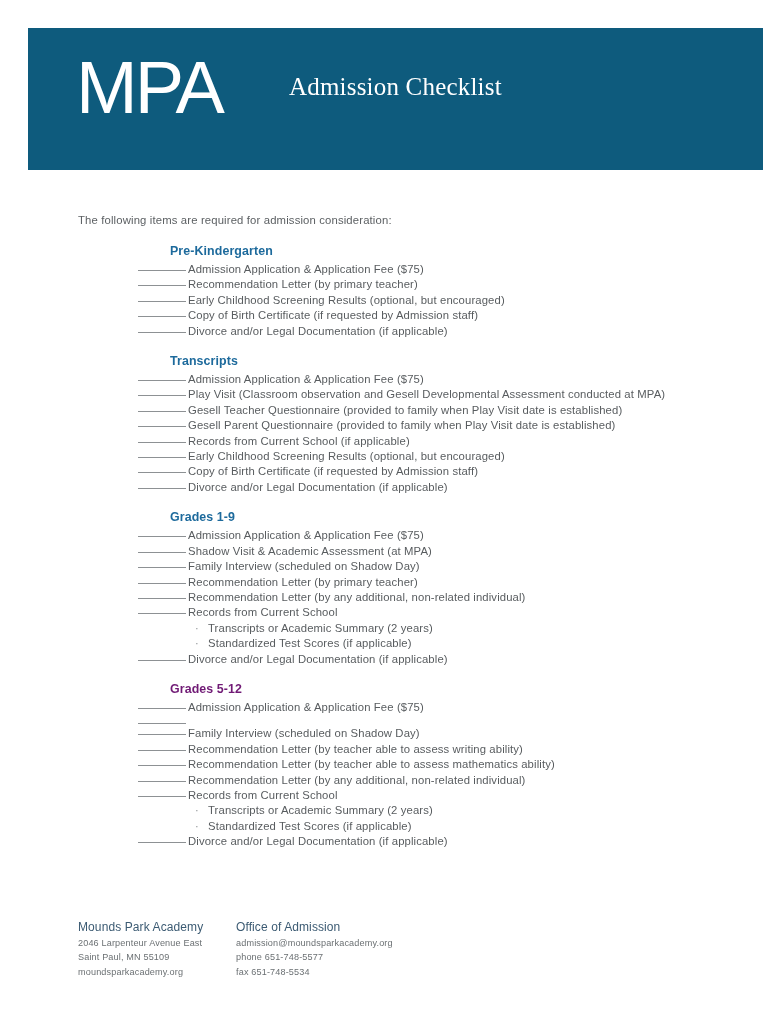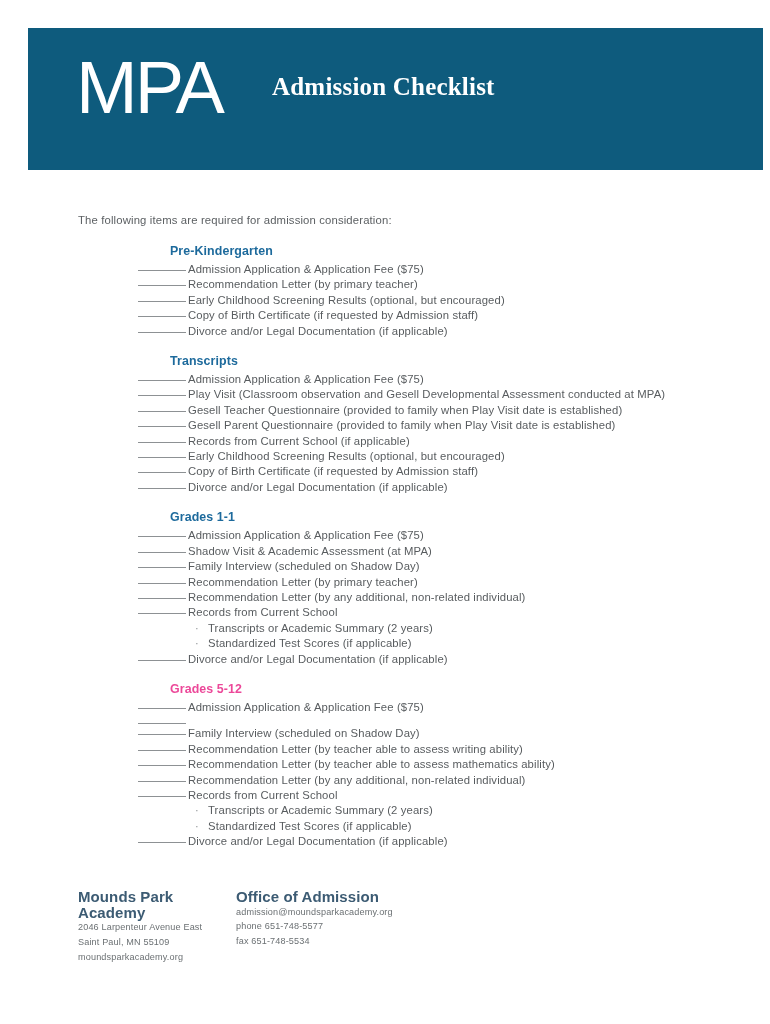--- a/index.html
+++ b/index.html
@@ -40,26 +40,26 @@
     color: #ffffff;
     font-family: "Liberation Sans", sans-serif;
     font-size: 74px;
     font-weight: 400;
     letter-spacing: -3px;
     line-height: 92px;
     white-space: nowrap;
   }
   .header-title {
     position: absolute;
-    left: 244px;
+    left: 261px;
     top: 44px;
     color: #ffffff;
     font-family: "Liberation Serif", serif;
     font-size: 25px;
-    font-weight: 700;
+    font-weight: 400;
     letter-spacing: 0.2px;
     line-height: 30px;
     white-space: nowrap;
   }
 
   
   .content {
     position: absolute;
     left: 0;
     top: 196px;
@@ -145,25 +145,26 @@
   }
   .footer-col {
     font-size: 9.1px;
     color: #6b7073;
     letter-spacing: 0.15px;
     line-height: 14.8px;
   }
   .footer-col.col1 { width: 158px; }
   .footer-col.col2 { width: 300px; }
   .footer-heading {
-    font-weight: 700;
+    font-weight: 400;
     color: #3c5b73;
-    font-size: 15px;
+    font-size: 12px;
     line-height: 15.5px;
     letter-spacing: 0.1px;
+    margin-top: 31px;
   }
   .footer-line {
     white-space: nowrap;
   }
 </style>
 </head>
 <body>
 
 <div class="page">
 
@@ -227,21 +228,21 @@
           <div class="item">
             <span class="blank"></span>
             <span class="item-text">Copy of Birth Certificate (if requested by Admission staff)</span>
           </div>
           <div class="item">
             <span class="blank"></span>
             <span class="item-text">Divorce and/or Legal Documentation (if applicable)</span>
           </div>
         </div>
         <div class="section">
-          <div class="section-title" style="color: rgb(29, 106, 156);">Grades 1-1</div>
+          <div class="section-title" style="color: rgb(29, 106, 156);">Grades 1-9</div>
           <div class="item">
             <span class="blank"></span>
             <span class="item-text">Admission Application &amp; Application Fee ($75)</span>
           </div>
           <div class="item">
             <span class="blank"></span>
             <span class="item-text">Shadow Visit &amp; Academic Assessment (at MPA)</span>
           </div>
           <div class="item">
             <span class="blank"></span>
@@ -266,21 +267,21 @@
           <div class="subitem">
             <span class="bullet">·</span>
             <span>Standardized Test Scores (if applicable)</span>
           </div>
           <div class="item">
             <span class="blank"></span>
             <span class="item-text">Divorce and/or Legal Documentation (if applicable)</span>
           </div>
         </div>
         <div class="section">
-          <div class="section-title" style="color: #ec4899; margin-top: 12px;">Grades 5-12</div>
+          <div class="section-title" style="color: #701a75; margin-top: 12px;">Grades 5-12</div>
           <div class="item">
             <span class="blank"></span>
             <span class="item-text">Admission Application &amp; Application Fee ($75)</span>
           </div>
           <div class="item">
             <span class="blank"></span>
           </div>
           <div class="item">
             <span class="blank"></span>
             <span class="item-text">Family Interview (scheduled on Shadow Day)</span>

